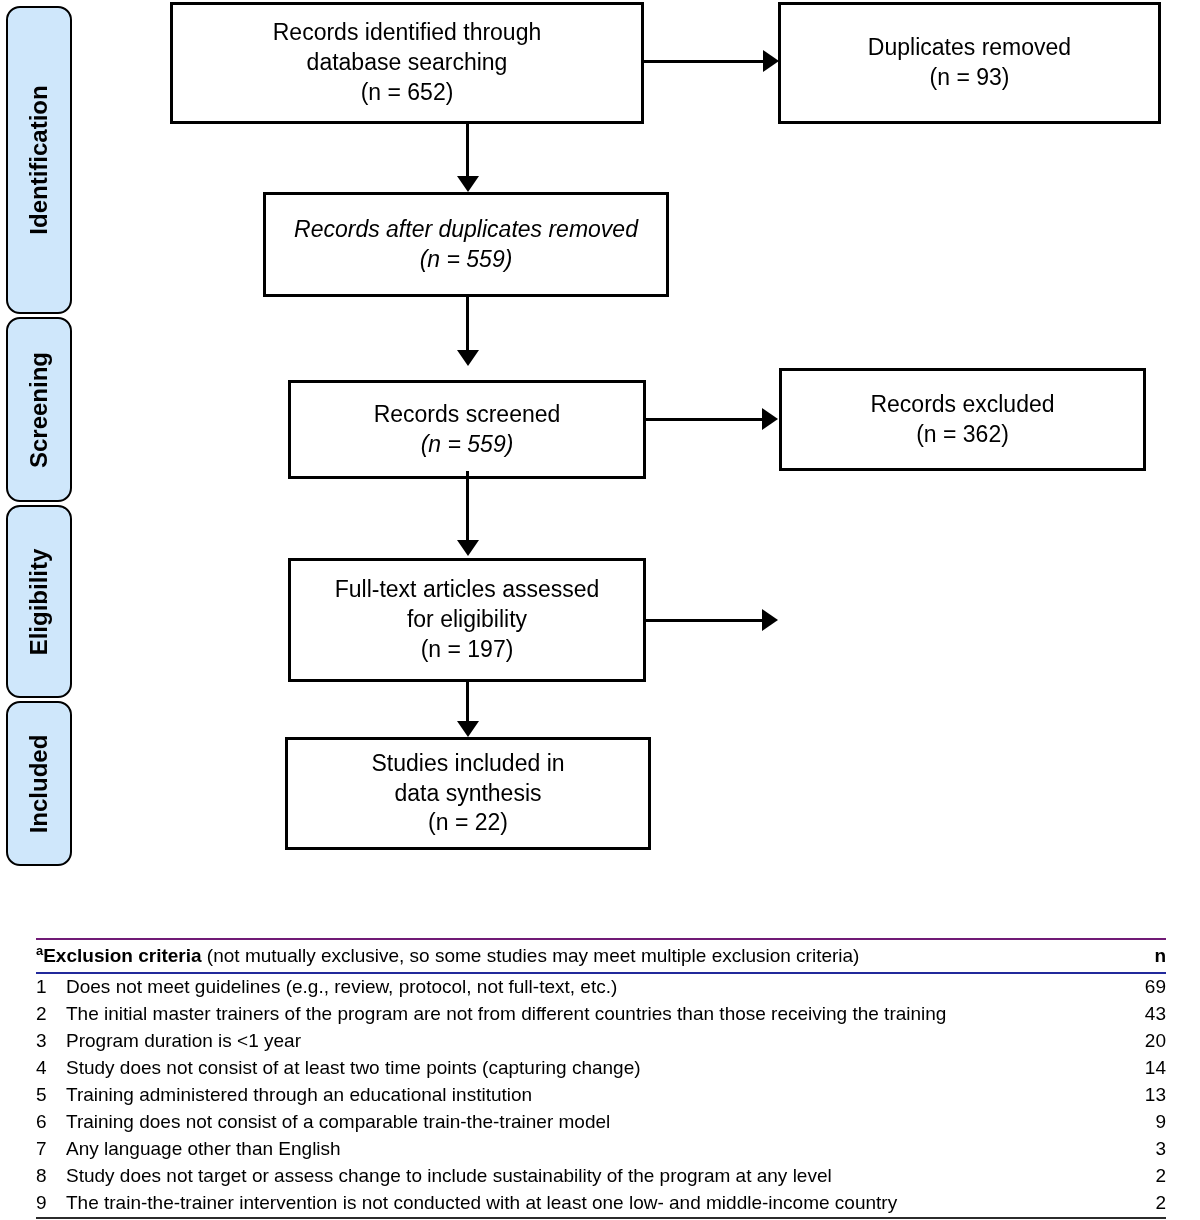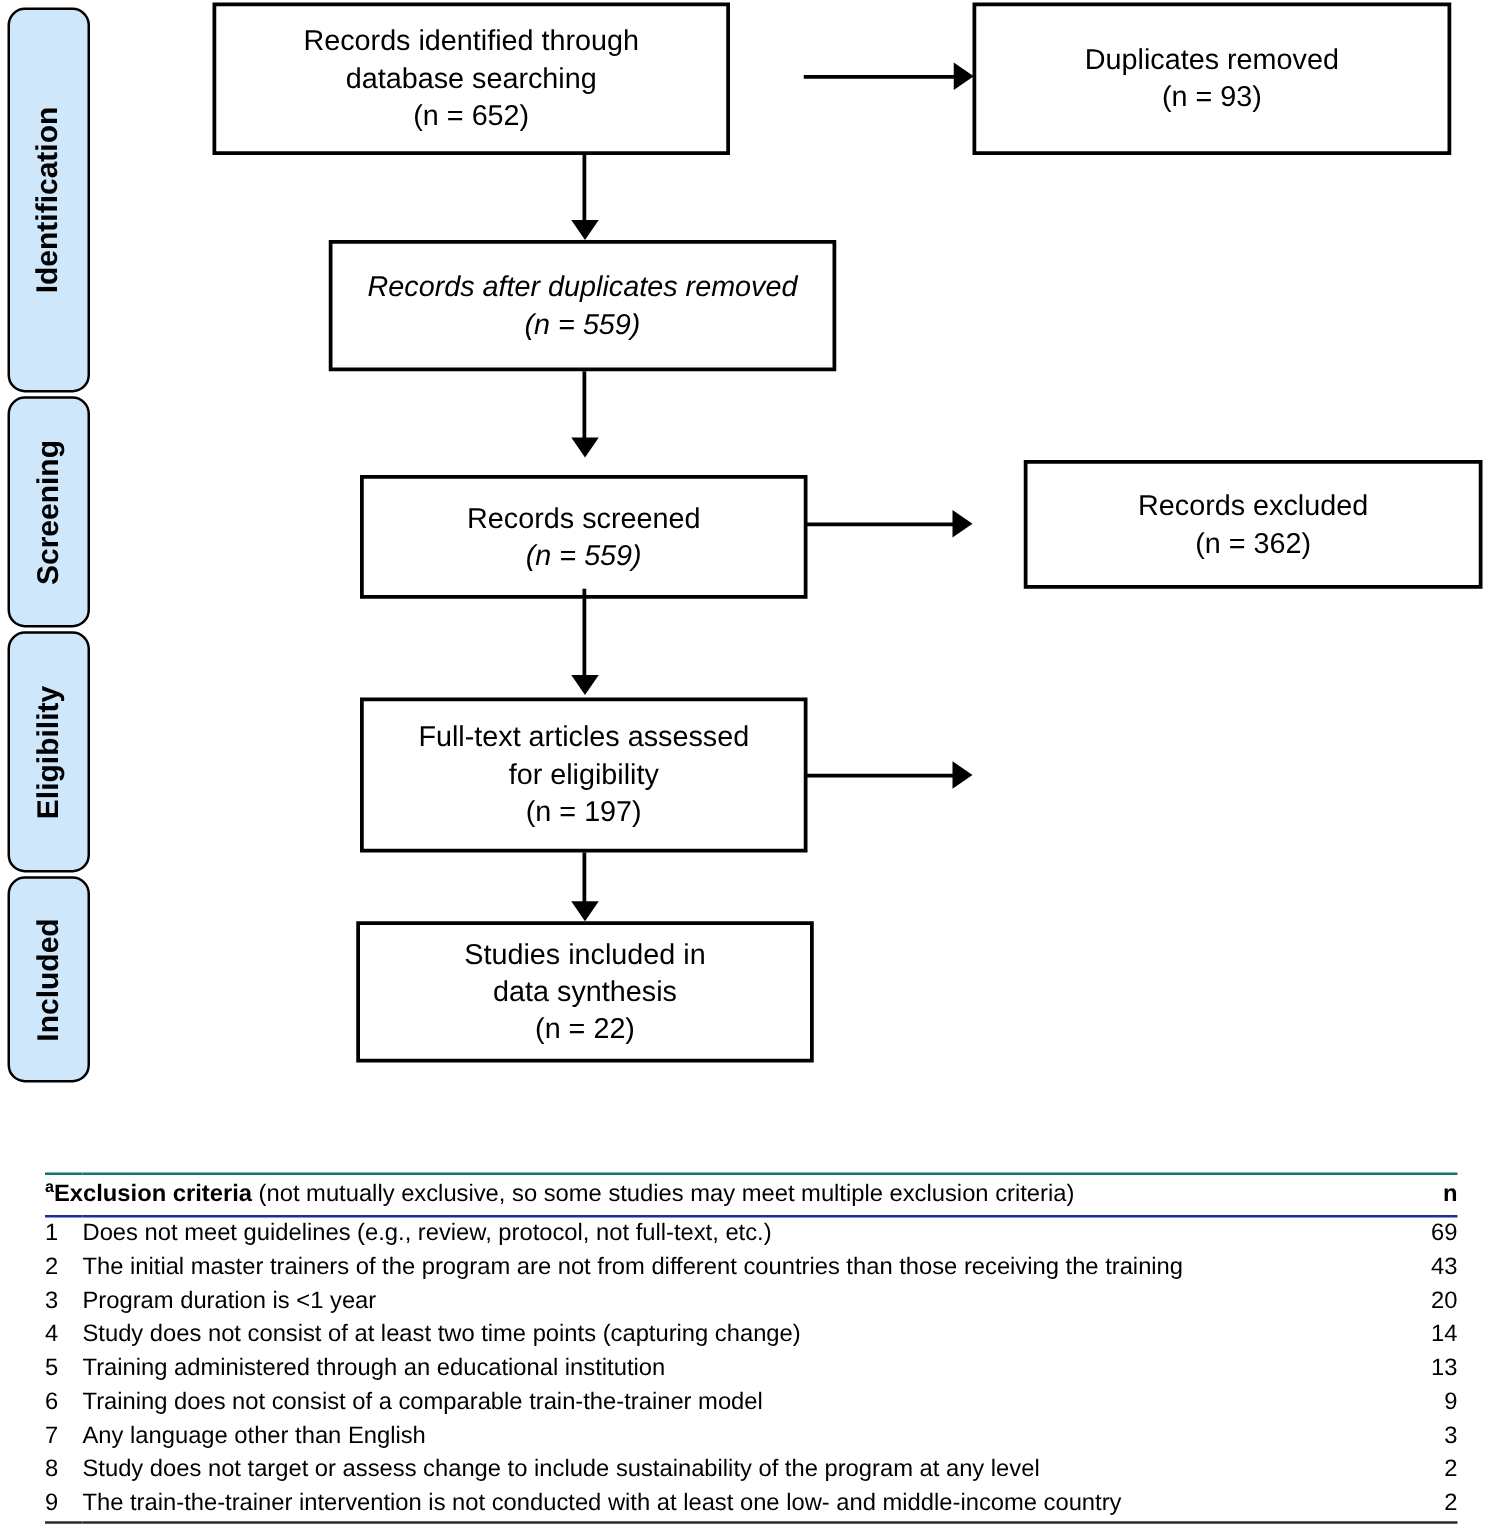--- a/index.html
+++ b/index.html
@@ -101,21 +101,21 @@
     font-size: 19px;
   }
   #criteria-table td, #criteria-table th {
     padding: 2px 0 3px 0;
     vertical-align: bottom;
     font-weight: normal;
     text-align: left;
     white-space: nowrap;
   }
   #criteria-table thead tr {
-    border-top: 2px solid #0f766e;
+    border-top: 2px solid #701a75;
     border-bottom: 2px solid #21299b;
     margin-top: 30px;
   }
   #criteria-table thead th { padding-top: 5px; padding-bottom: 5px; }
   #criteria-table .hdr-label { font-weight: bold; }
   #criteria-table .hdr-note { font-weight: normal; }
   #criteria-table .hdr-sup {
     font-size: 0.68em;
     vertical-align: super;
     font-weight: bold;
@@ -146,21 +146,21 @@
   <div class="stage-label" style="left:6px; top:317px; width:66px; height:185px;">
     <span>Screening</span>
   </div>
   <div class="stage-label" style="left:6px; top:505px; width:66px; height:193px;">
     <span>Eligibility</span>
   </div>
   <div class="stage-label" style="left:6px; top:701px; width:66px; height:165px;">
     <span>Included</span>
   </div>
 
-  <div class="flow-box" style="left:170px; top:2px; width:414px; height:122px;">
+  <div class="flow-box" style="left:170px; top:2px; width:474px; height:122px;">
     <span class="line">Records identified through</span>
     <span class="line">database searching</span>
     <span class="line">(n = 652)</span>
   </div>
 
   <div class="flow-box" style="left:778px; top:2px; width:383px; height:122px;">
     <span class="line">Duplicates removed</span>
     <span class="line">(n = 93)</span>
   </div>
 
@@ -176,21 +176,21 @@
   </div>
 
   <div class="conn-v" style="left:466px; top:297px; height:56px;"></div>
   <div class="arrow-down" style="left:457px; top:350px;"></div>
 
   <div class="flow-box" style="left:288px; top:380px; width:358px; height:99px;">
     <span class="line">Records screened</span>
     <span class="line italic">(n = 559)</span>
   </div>
 
-  <div class="flow-box" style="left:779px; top:368px; width:367px; height:103px;margin-left:40px;">
+  <div class="flow-box" style="left:779px; top:368px; width:367px; height:103px;">
     <span class="line">Records excluded</span>
     <span class="line">(n = 362)</span>
   </div>
 
   <div class="conn-h" style="left:645px; top:418px; width:120px;"></div>
   <div class="arrow-right" style="left:762px; top:408px;"></div>
 
   <div class="conn-v" style="left:466px; top:471px; height:72px;"></div>
   <div class="arrow-down" style="left:457px; top:540px;"></div>
 

